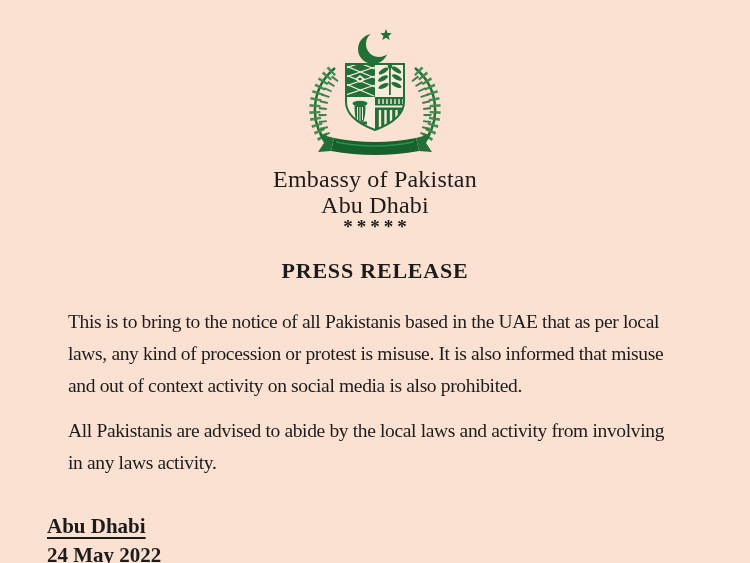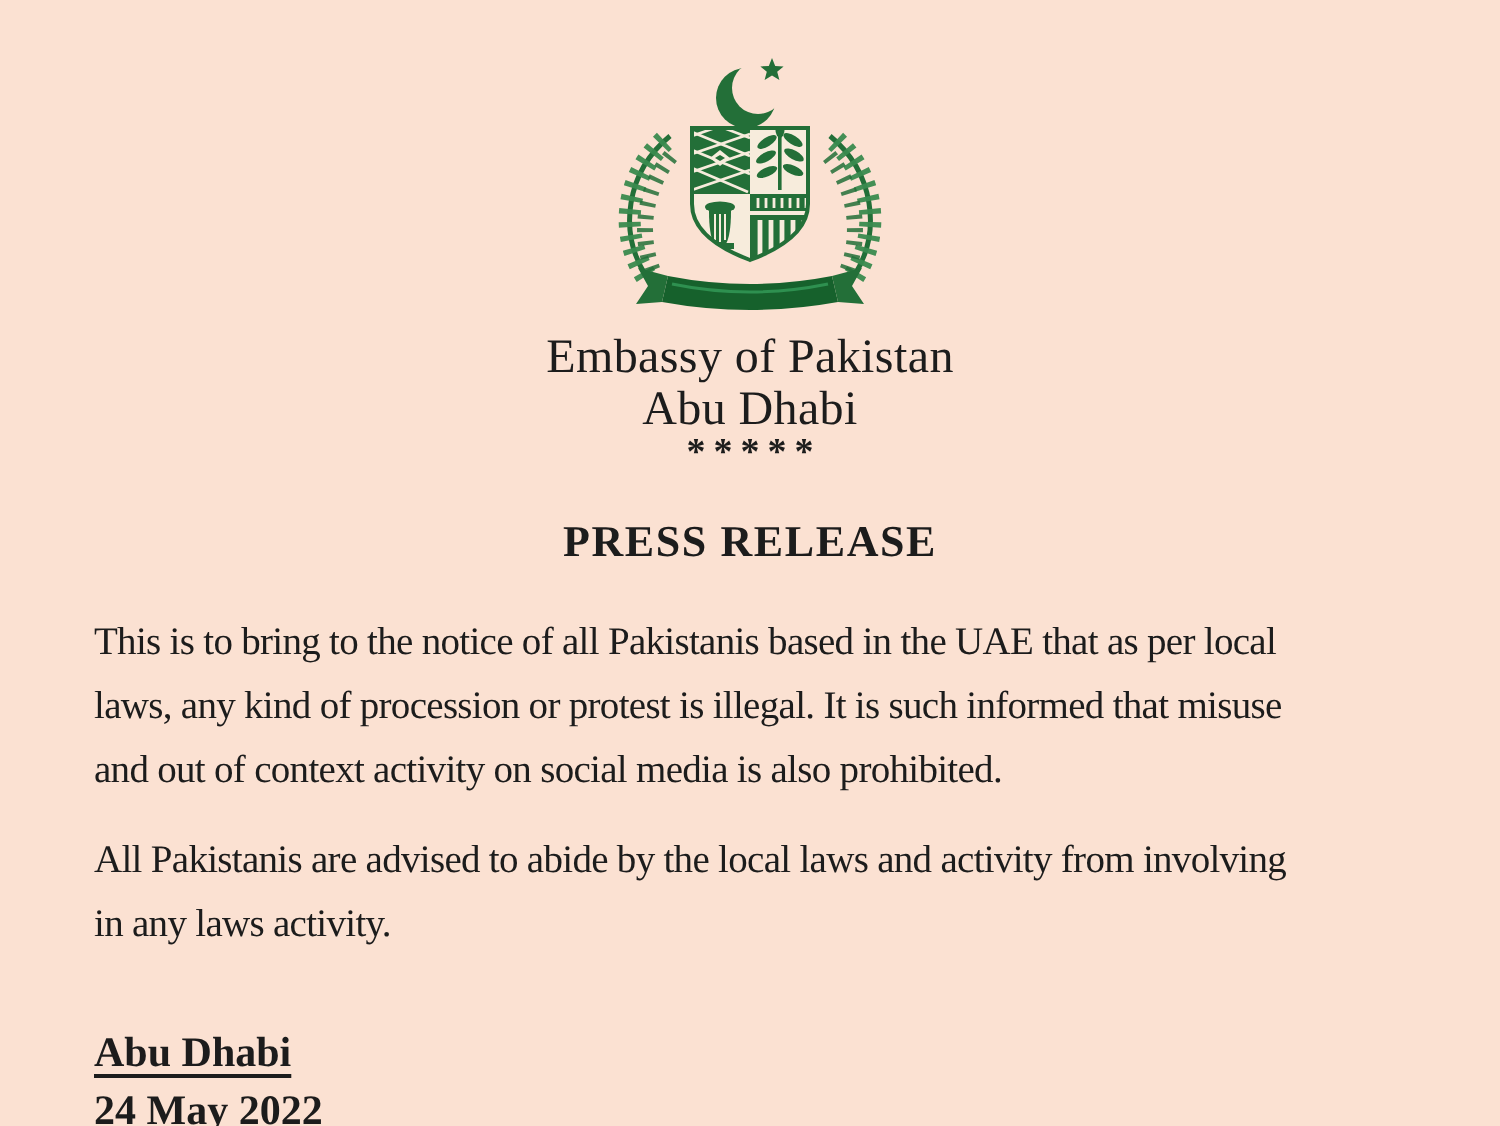--- a/index.html
+++ b/index.html
@@ -28,21 +28,21 @@
   .title-block { text-align: center; margin-top: 24px; }
   .press-title {
     display: inline-block;
     font-size: 22px; font-weight: bold; letter-spacing: 0.8px;
     text-decoration-thickness: 2.5px;
     text-underline-offset: 4px;
   }
 
   .body-block { margin: 22px 40px 0 47px; }
   .para { font-size: 19.5px; line-height: 32px; letter-spacing: -0.35px; }
-  .para .line { white-space: nowrap; }
+  .para .line { white-space: nowrap; margin-left: 21px; }
   .para-2 { margin-top: 13px; }
 
   .footer-block { margin: 34px 0 0 47px; }
   .footer-place {
     display: inline-block;
     font-size: 21px; font-weight: bold;
     text-decoration: underline;
     text-decoration-thickness: 2px;
     text-underline-offset: 4px;
     line-height: 26px;
@@ -151,21 +151,21 @@
     <div class="header-stars">*****</div>
   </div>
 
   <div class="title-block">
     <span class="press-title">PRESS RELEASE</span>
   </div>
 
   <div class="body-block">
     <div class="para para-1">
       <div class="line">This is to bring to the notice of all Pakistanis based in the UAE that as per local</div>
-      <div class="line">laws, any kind of procession or protest is illegal. It is such informed that misuse</div>
+      <div class="line">laws, any kind of procession or protest is misuse. It is also informed that misuse</div>
       <div class="line">and out of context activity on social media is also prohibited.</div>
     </div>
     <div class="para para-2">
       <div class="line">All Pakistanis are advised to abide by the local laws and activity from involving</div>
       <div class="line">in any laws activity.</div>
     </div>
   </div>
 
   <div class="footer-block">
     <div>

